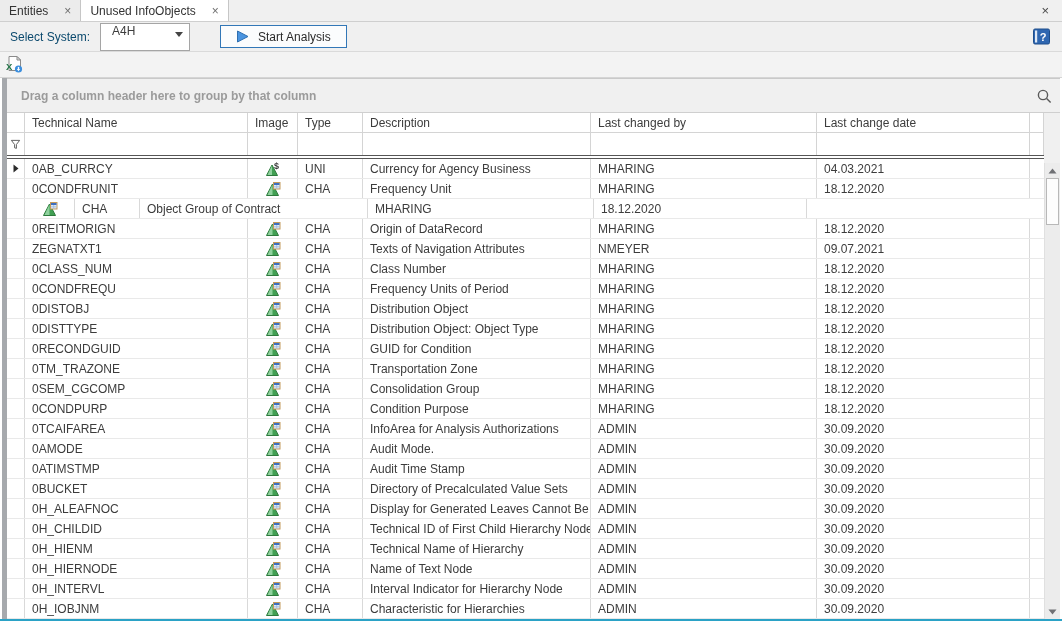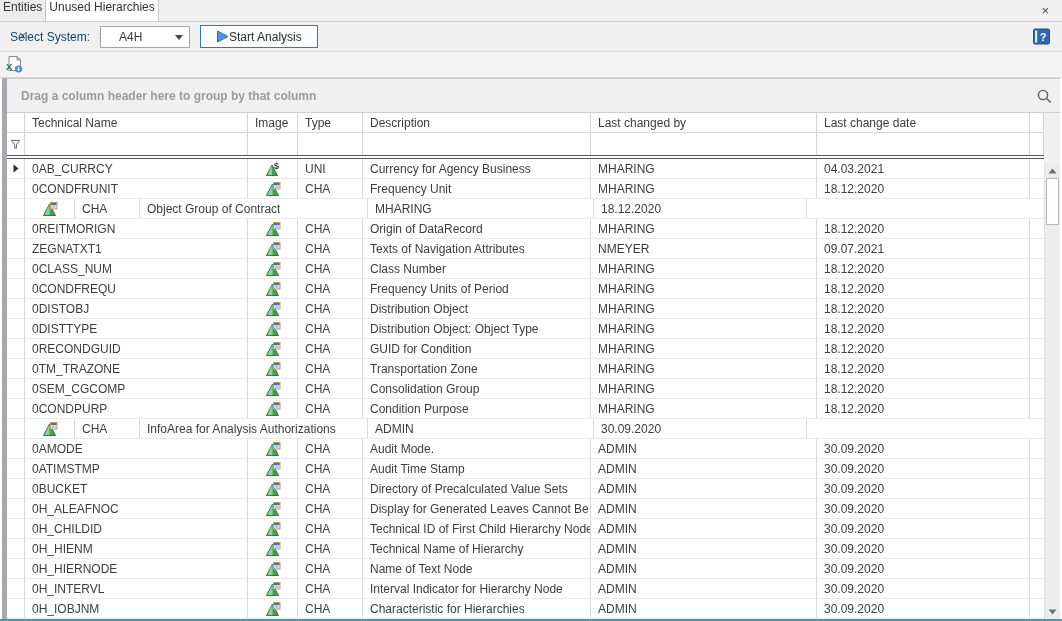--- a/index.html
+++ b/index.html
@@ -6,33 +6,33 @@
   html,body { margin:0; padding:0; }
   body {
     width:1062px; height:621px; overflow:hidden;
     font-family:"Liberation Sans","DejaVu Sans",sans-serif;
     font-size:12px; color:#3c3c3c; background:#fff;
   }
   .app { width:1062px; height:621px; border-bottom:2px solid #2ba2c6; background:#fff; position:relative; }
 
   
   .tabbar { height:22px; background:#f0f0f0; border-bottom:1px solid #cfcfcf; display:flex; align-items:stretch; }
-  .tab { display:flex; align-items:center; gap:16px; padding:0 3px; background:#ececec;
-         border-right:1px solid #c6c6c6; color:#333; cursor:default;flex-direction:column; }
+  .tab { display:flex; align-items:center; gap:16px; padding:0 9px; background:#ececec;
+         border-right:1px solid #c6c6c6; color:#333; cursor:default; }
   .tab.active { background:#fff; }
   .tab-x { color:#6f6f6f; font-size:12px; line-height:1; }
   .bar-close { margin-left:auto; display:flex; align-items:center; padding:0 13px; color:#4a4a4a; font-size:13px; }
 
   
   .toolbar { height:30px; background:#f0f0f0; border-bottom:1px solid #dadada; display:flex; align-items:center; padding-left:10px; }
   .tb-label { color:#0c4a6e; margin-right:10px; }
-  .combo { width:90px; height:22px; background:#fff; border:1px solid #a5a5a5; display:flex; align-items:center; padding-left:18px; position:relative; }
+  .combo { width:90px; height:28px; background:#fff; border:1px solid #a5a5a5; display:flex; align-items:flex-start; padding-left:11px; position:relative; }
   .combo-arrow { position:absolute; right:6px; top:8px; width:0; height:0;
                  border-left:4px solid transparent; border-right:4px solid transparent; border-top:5px solid #444; }
-  .btn { height:23px; margin-left:10px; border:1px solid #3277b7; background:#fbfcfd; display:flex; align-items:center; gap:0; padding:0 15px; color:#2b2b2b; }
+  .btn { height:23px; margin-left:30px; border:1px solid #3277b7; background:#fbfcfd; display:flex; align-items:center; gap:9px; padding:0 15px; color:#2b2b2b; }
   .help { margin-left:auto; margin-right:11px; display:flex; }
 
   
   .exportbar { height:26px; background:#f3f3f3; border-bottom:1px solid #d5d5d5; display:flex; align-items:center; padding-left:5px; }
 
   
   .grid { height:541px; margin:0 2px; display:flex; }
   .grid-stripe { width:5px; background:#a6a9ad; }
   .grid-main { flex:1; position:relative; background:#f0f0f0; border-top:1px solid #c9c9c9; overflow:hidden; }
 
@@ -75,21 +75,21 @@
 <body>
 
 <div class="app">
 
   <div class="tabbar">
     <div class="tab">
       <span>Entities</span>
       <span class="tab-x">×</span>
     </div>
     <div class="tab active">
-      <span>Unused Hierarchies</span>
+      <span>Unused InfoObjects</span>
       <span class="tab-x">×</span>
     </div>
     <span class="bar-close">×</span>
   </div>
 
   <div class="toolbar">
     <span class="tb-label">Select System:</span>
     <div class="combo">
       <span>A4H</span>
       <span class="combo-arrow"></span>
@@ -528,20 +528,21 @@
     <div class="cell w-fill"></div>
   </div>
           <div class="row v-cha">
     <div class="cell w-gut">
       <span class="row-indicator">
         <svg width="6" height="9" viewBox="0 0 6 9">
                   <polygon points="0.5,0.5 5.5,4.5 0.5,8.5" fill="#2b2b2b"></polygon>
                 </svg>
       </span>
     </div>
+    <div class="cell w-tech pad">0TCAIFAREA</div>
     <div class="cell w-img">
       <span class="icon-cha">
         <svg width="16" height="16" viewBox="0 0 16 16">
           <polygon points="1.5,14.5 7.5,3 13.5,14.5" fill="#41a053" stroke="#2d7a3d" stroke-width="1"></polygon>
           <polygon points="7.5,3.6 7.5,14 2.5,14" fill="#8fd19e"></polygon>
           <rect x="8.5" y="1.5" width="6.5" height="6.5" fill="#dce9f7" stroke="#c49a5a" stroke-width="1"></rect>
           <rect x="9" y="2" width="5.5" height="2" fill="#3f6fbf"></rect>
           <line x1="11.7" y1="4" x2="11.7" y2="7.6" stroke="#9db8d9" stroke-width="0.8"></line>
           <line x1="9" y1="5.8" x2="14.6" y2="5.8" stroke="#9db8d9" stroke-width="0.8"></line>
         </svg>

